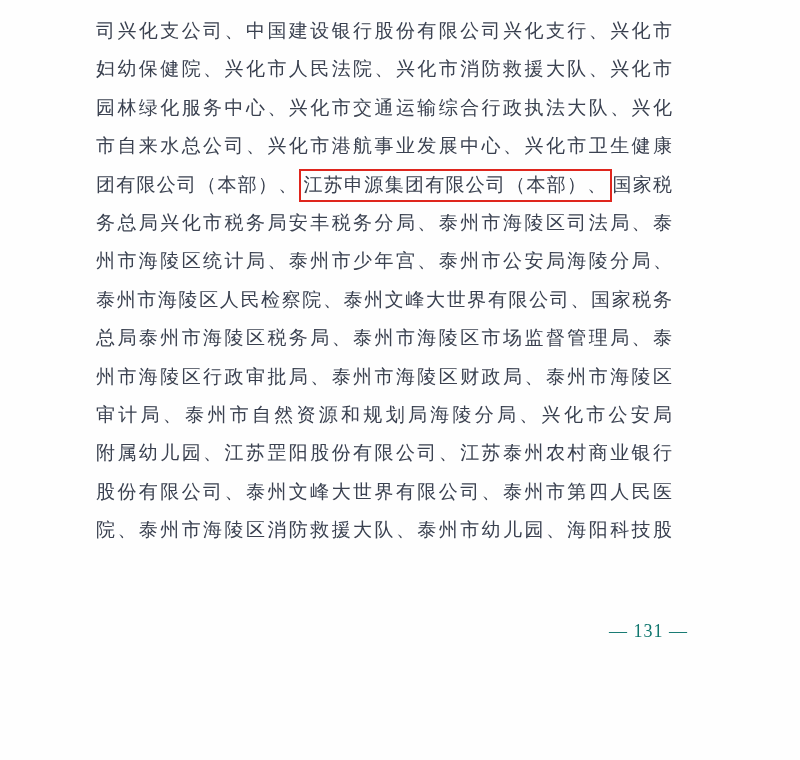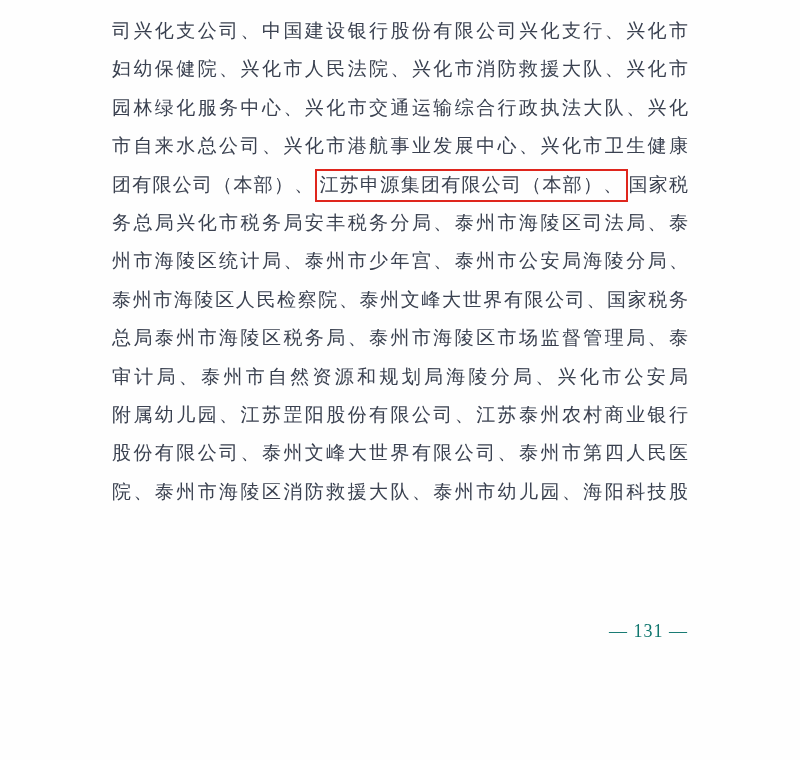--- a/index.html
+++ b/index.html
@@ -16,21 +16,21 @@
   }
   .page {
     position: relative;
     width: 800px;
     height: 760px;
     background: var(--page-bg);
     overflow: hidden;
   }
   .text-block {
     position: absolute;
-    left: 112px;
+    left: 96px;
     top: 12px;
     width: 576px;
     font-size: 19px;
     line-height: 38.4px;
     color: var(--text-color);
     text-align: justify;
   }
   .text-line {
     text-align-last: justify;
     -moz-text-align-last: justify;
@@ -57,19 +57,20 @@
   <div class="text-block">
     <div class="text-line">司兴化支公司、中国建设银行股份有限公司兴化支行、兴化市</div>
     <div class="text-line">妇幼保健院、兴化市人民法院、兴化市消防救援大队、兴化市</div>
     <div class="text-line">园林绿化服务中心、兴化市交通运输综合行政执法大队、兴化</div>
     <div class="text-line">市自来水总公司、兴化市港航事业发展中心、兴化市卫生健康</div>
     <div class="text-line"><span>团有限公司（本部）、</span><span class="hl-box"><span>江苏申源集团有限公司（本部）、</span></span><span>国家税</span></div>
     <div class="text-line">务总局兴化市税务局安丰税务分局、泰州市海陵区司法局、泰</div>
     <div class="text-line">州市海陵区统计局、泰州市少年宫、泰州市公安局海陵分局、</div>
     <div class="text-line">泰州市海陵区人民检察院、泰州文峰大世界有限公司、国家税务</div>
     <div class="text-line">总局泰州市海陵区税务局、泰州市海陵区市场监督管理局、泰</div>
+    <div class="text-line">州市海陵区行政审批局、泰州市海陵区财政局、泰州市海陵区</div>
     <div class="text-line">审计局、泰州市自然资源和规划局海陵分局、兴化市公安局</div>
     <div class="text-line">附属幼儿园、江苏罡阳股份有限公司、江苏泰州农村商业银行</div>
     <div class="text-line">股份有限公司、泰州文峰大世界有限公司、泰州市第四人民医</div>
     <div class="text-line">院、泰州市海陵区消防救援大队、泰州市幼儿园、海阳科技股</div>
   </div>
   <div class="page-number">— 131 —</div>
 </div>
 
 </body></html>

